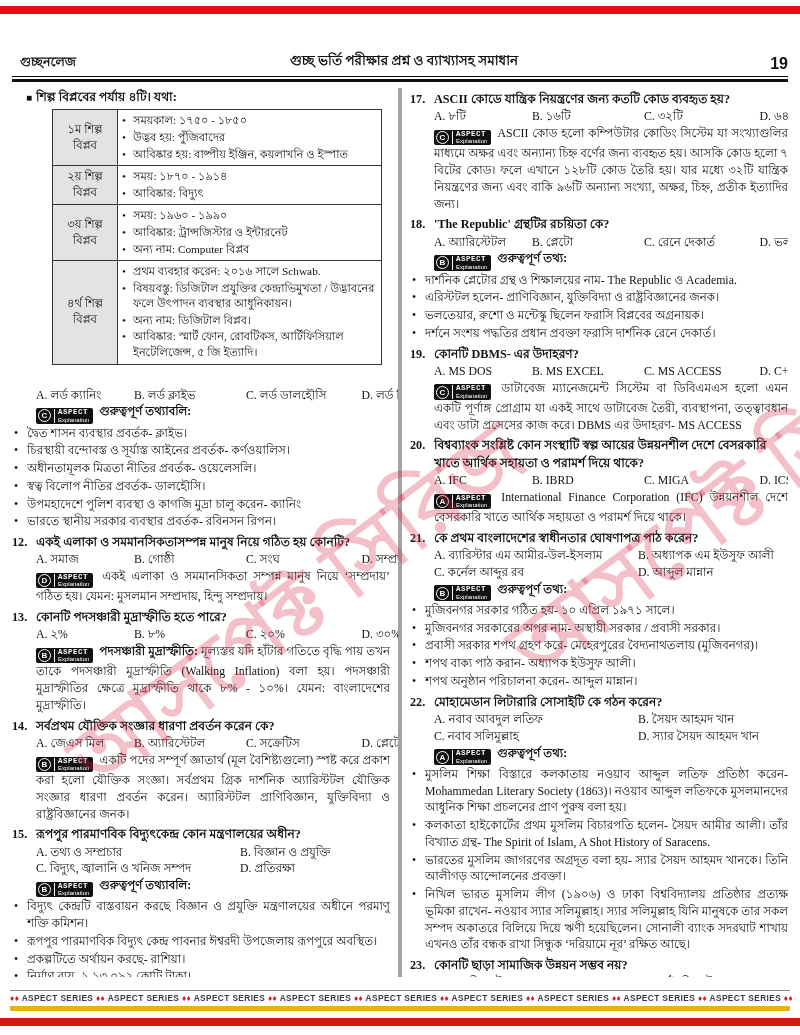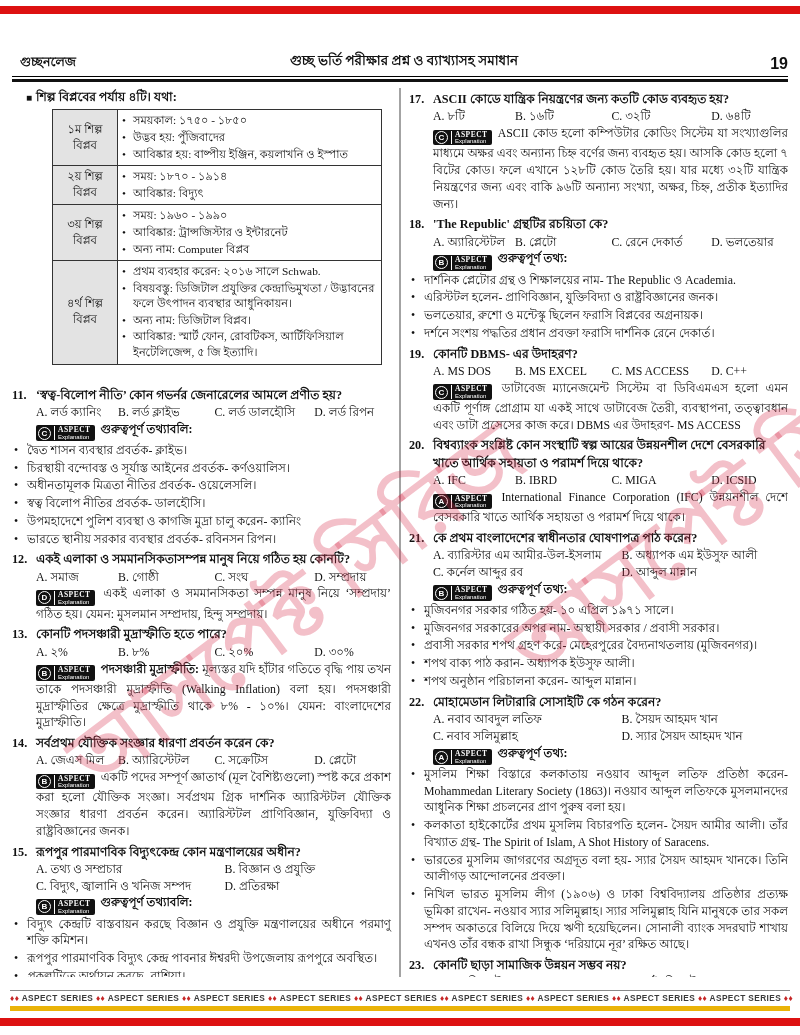--- a/index.html
+++ b/index.html
@@ -8,46 +8,46 @@
   .red-bar{position:absolute;left:0;right:0;height:8px;background:#dd1111;}
   .red-bar.top{top:6px}
   .red-bar.bottom{bottom:9px}
   .page-header{position:absolute;top:50px;left:20px;right:12px;display:flex;align-items:flex-end;}
   .ph-left{font-weight:bold;font-size:12.5px;width:150px;}
   .ph-center{flex:1;text-align:center;font-weight:bold;font-size:13.5px;}
   .ph-right{width:150px;text-align:right;font-weight:bold;font-size:16px;font-family:"Liberation Sans",sans-serif;}
   .header-rule{position:absolute;top:76px;left:12px;right:12px;height:2px;border-top:1px solid #000;border-bottom:3px solid #111;}
   .columns{position:absolute;top:88px;left:12px;right:12px;bottom:58px;display:flex;}
   .col{width:50%;overflow:hidden;font-size:11.8px;line-height:1.42;}
-  .col.left{padding-right:8px;border-right:2px solid #a3a3a3;}
+  .col.left{padding-right:8px;border-right:4px solid #a3a3a3;}
   .col.right{padding-left:8px;}
   .intro-h{font-weight:bold;font-size:12.3px;margin:1px 0 3px 14px;}
   .sq{font-size:10px;margin-right:4px;}
   table.rev{border-collapse:collapse;margin:0 0 22px 40px;width:330px;font-size:11.3px;line-height:1.38;}
   table.rev td{border:1px solid #333;padding:2px 4px;vertical-align:middle;}
   td.t-label{background:#e3e3e3;text-align:center;width:56px;font-size:11.5px;}
   .t-item{display:flex;margin:1px 0;}
   .dot{width:11px;flex:0 0 11px;text-align:left;}
   .q{margin:3px 0 4px 0;}
   .q-head{display:flex;font-weight:bold;font-size:12.2px;}
   .q-num{flex:0 0 24px;}
   .q-text{flex:1;}
-  .opts{display:grid;margin-left:24px;column-gap:4px;}
+  .opts{display:grid;margin-left:24px;column-gap:20px;}
   .opts.cols-4{grid-template-columns:22% 26% 27% 25%;}
   .opts.cols-2{grid-template-columns:52% 48%;}
   .opt{white-space:nowrap;overflow:hidden;}
   .opt b{font-weight:normal;}
   .expl{margin-left:24px;text-align:justify;}
   .badge{display:inline-flex;align-items:center;background:#111;color:#fff;border-radius:2px;
          padding:1px 4px 1px 2px;margin-right:3px;vertical-align:-3px;}
   .ans{display:inline-block;width:11px;height:11px;border:1px solid #fff;border-radius:50%;
        font-size:8px;line-height:11px;text-align:center;font-weight:bold;margin-right:3px;
        font-family:"Liberation Sans",sans-serif;}
   .brand{display:inline-flex;flex-direction:column;border-left:1px solid #fff;padding-left:3px;line-height:1;}
-  .brand b{font-size:7.5px;letter-spacing:.5px;font-family:Liberation Serif, serif;}
+  .brand b{font-size:7.5px;letter-spacing:.5px;font-family:Liberation Mono, monospace;}
   .brand i{font-size:6px;font-style:normal;font-family:"Liberation Sans",sans-serif;}
   .expl-h{font-weight:bold;}
   .bullets{margin:1px 0 0 0;}
   .b-item{display:flex;margin:1px 0;}
   .b-item .dot{flex:0 0 13px;padding-left:2px;}
   .b-item span:last-child{flex:1;text-align:justify;}
   .page-footer{position:absolute;bottom:24px;left:10px;right:10px;border-top:1px solid #888;
                border-bottom:5px solid #eab308;padding:2px 0 3px 0;text-align:center;white-space:nowrap;
                font-family:"Liberation Sans",sans-serif;font-size:8.3px;font-weight:bold;letter-spacing:.4px;}
   .f-d{color:#c62828;}
@@ -144,24 +144,20 @@
                 </div>
                 <div class="t-item">
                   <span class="dot">•</span>
                   <span>আবিষ্কার: স্মার্ট ফোন, রোবটিকস, আর্টিফিসিয়াল ইনটেলিজেন্স, ৫ জি ইত্যাদি।</span>
                 </div>
               </td>
             </tr>
           </tbody>
         </table>
     <div class="q">
-          <div class="q-head">
-            <span class="q-num">11.</span>
-            <span class="q-text">‘স্বত্ব-বিলোপ নীতি’ কোন গভর্নর জেনারেলের আমলে প্রণীত হয়?</span>
-          </div>
           <div class="opts cols-4">
             <span class="opt"><b>A. </b><span>লর্ড ক্যানিং</span></span>
             <span class="opt"><b>B. </b><span>লর্ড ক্লাইভ</span></span>
             <span class="opt"><b>C. </b><span>লর্ড ডালহৌসি</span></span>
             <span class="opt"><b>D. </b><span>লর্ড রিপন</span></span>
           </div>
           <div class="expl"><span class="badge">
               <span class="ans">C</span>
               <span class="brand">
                 <b>ASPECT</b>

